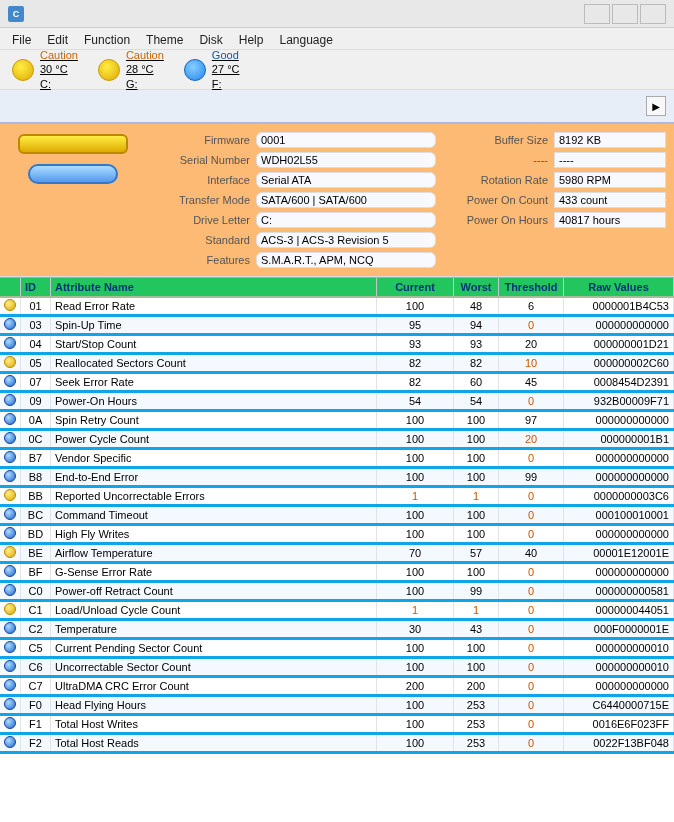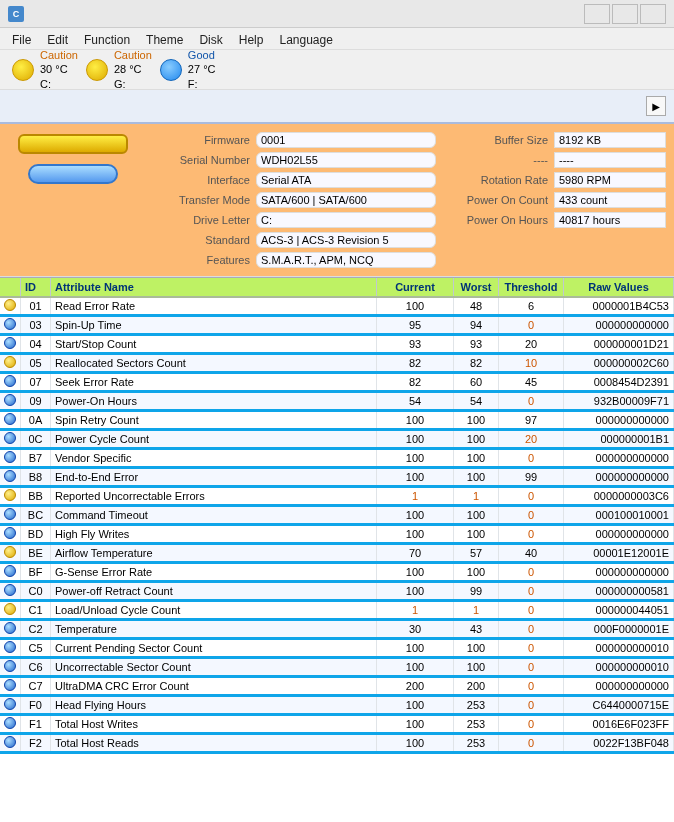--- a/index.html
+++ b/index.html
@@ -74,21 +74,22 @@
     }
 
     
     .status-bar {
       background: #f0f0f0;
       height: 40px;
       display: flex;
       align-items: center;
       padding: 0 12px;
       border-bottom: 1px solid #ddd;
-      gap: 8px;
+      gap: 20px;
+      text-decoration: underline;
     }
     .drive-status {
       display: flex;
       align-items: center;
       gap: 6px;
       cursor: pointer;
     }
     .drive-status-dot {
       width: 22px;
       height: 22px;
@@ -239,21 +240,21 @@
       flex: 1;
       overflow: hidden;
       border-top: 1px solid #aab;
     }
     .smart-table {
       width: 100%;
       border-collapse: collapse;
       font-size: 11px;
     }
     .smart-table thead tr {
-      background: #bef264;
+      background: #22c55e;
       color: #003377;
       font-weight: bold;
     }
     .smart-table thead th {
       padding: 3px 4px;
       border-bottom: 2px solid #aabb99;
       border-right: 1px solid #c0c8d0;
       text-align: center;
       white-space: nowrap;
     }

